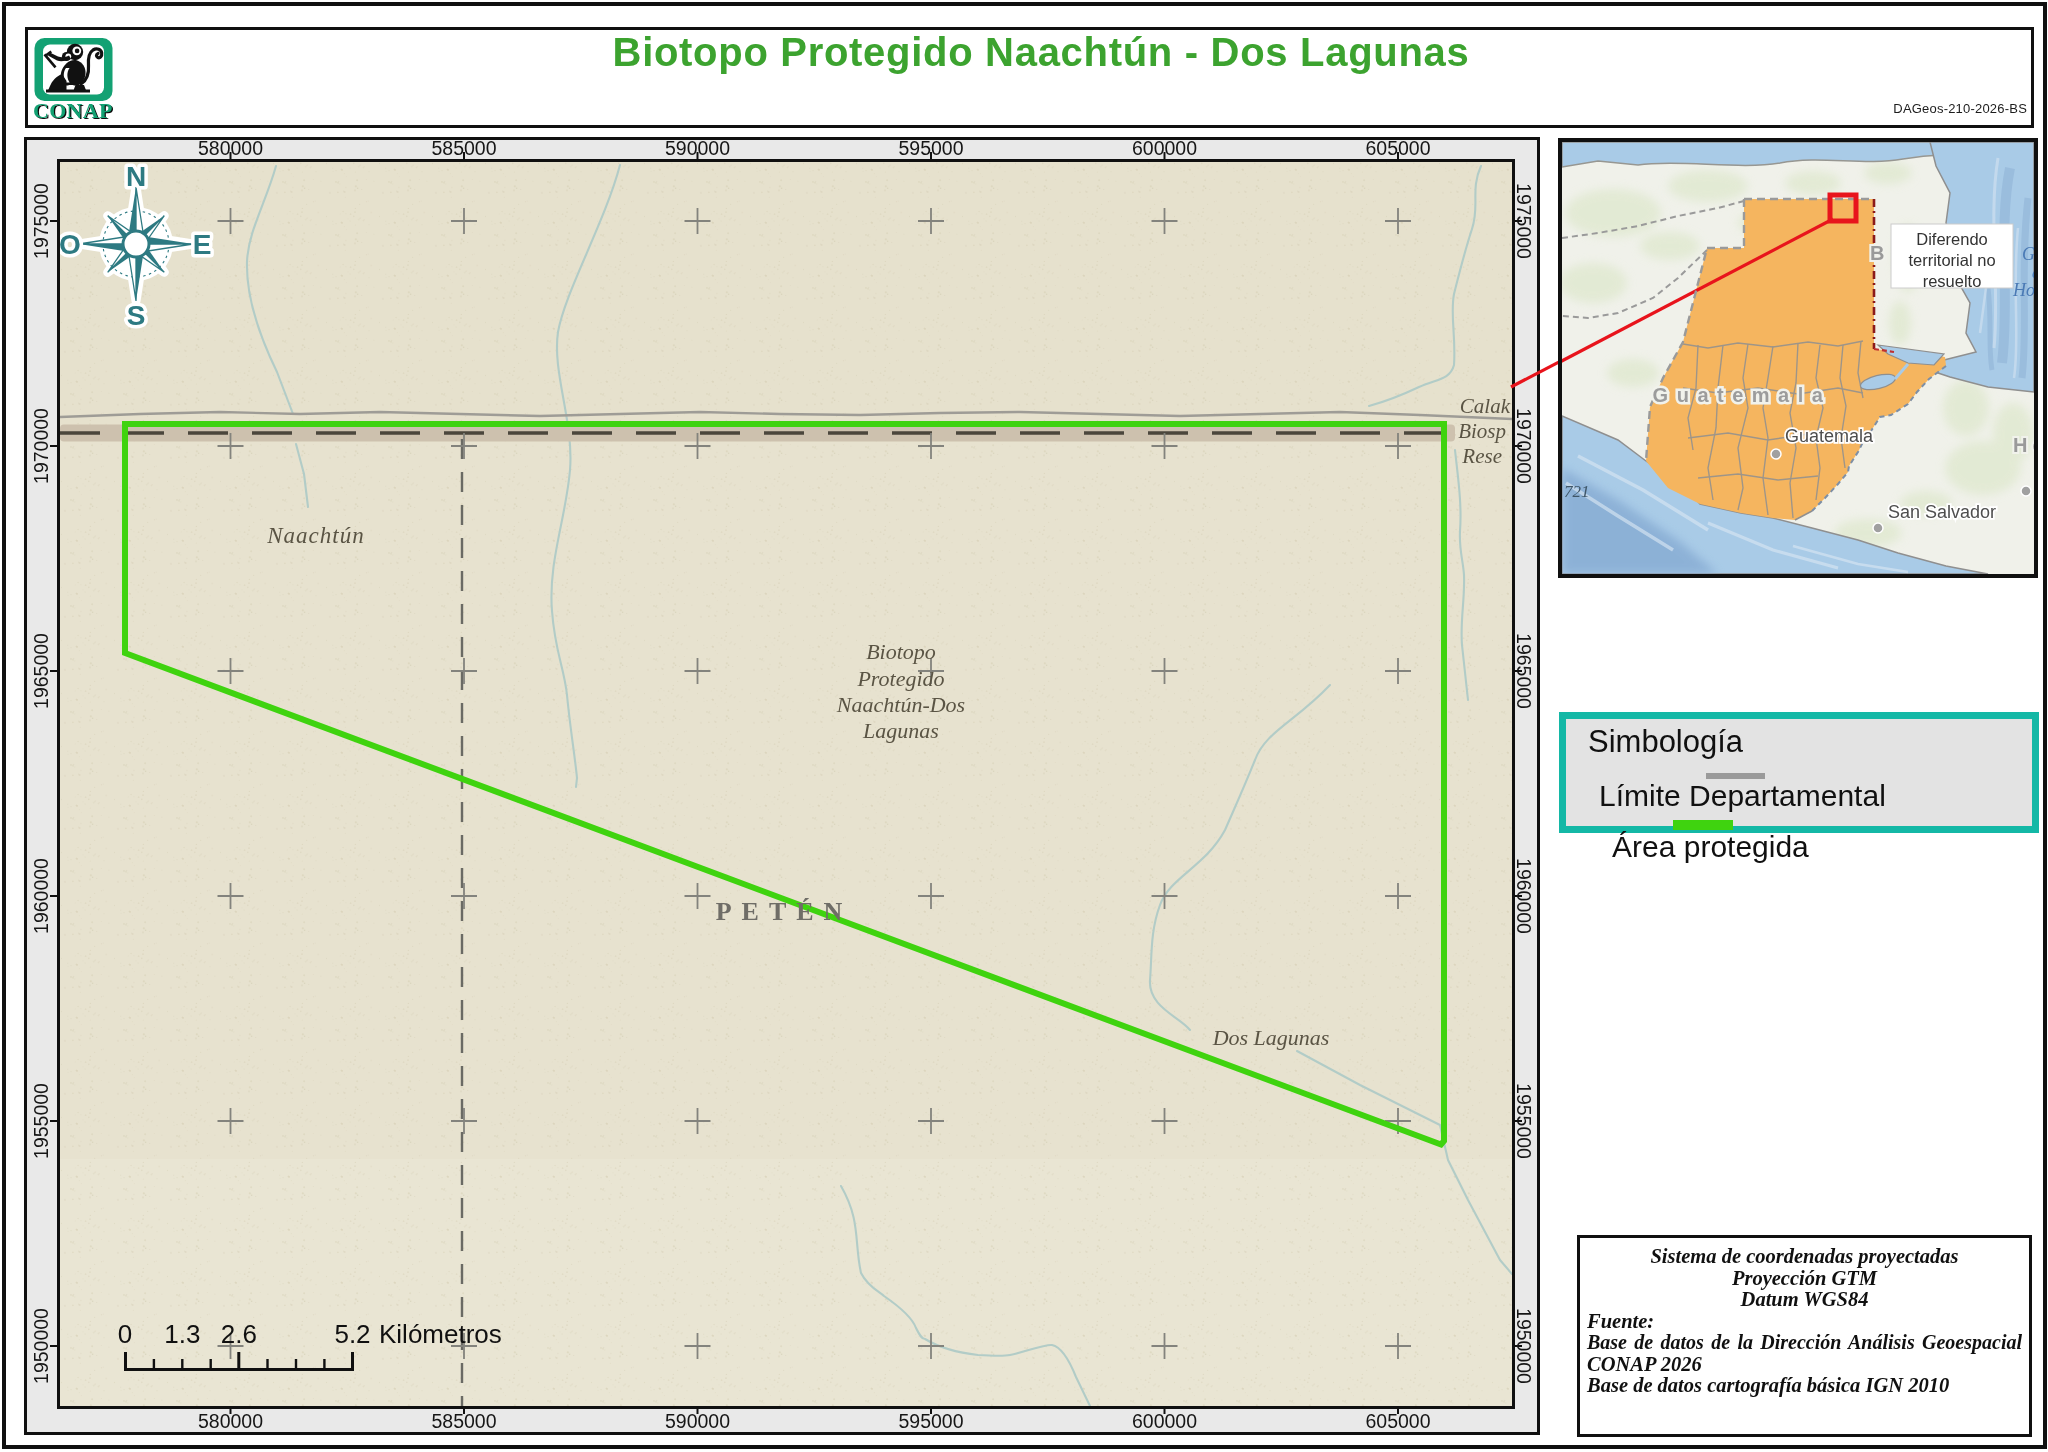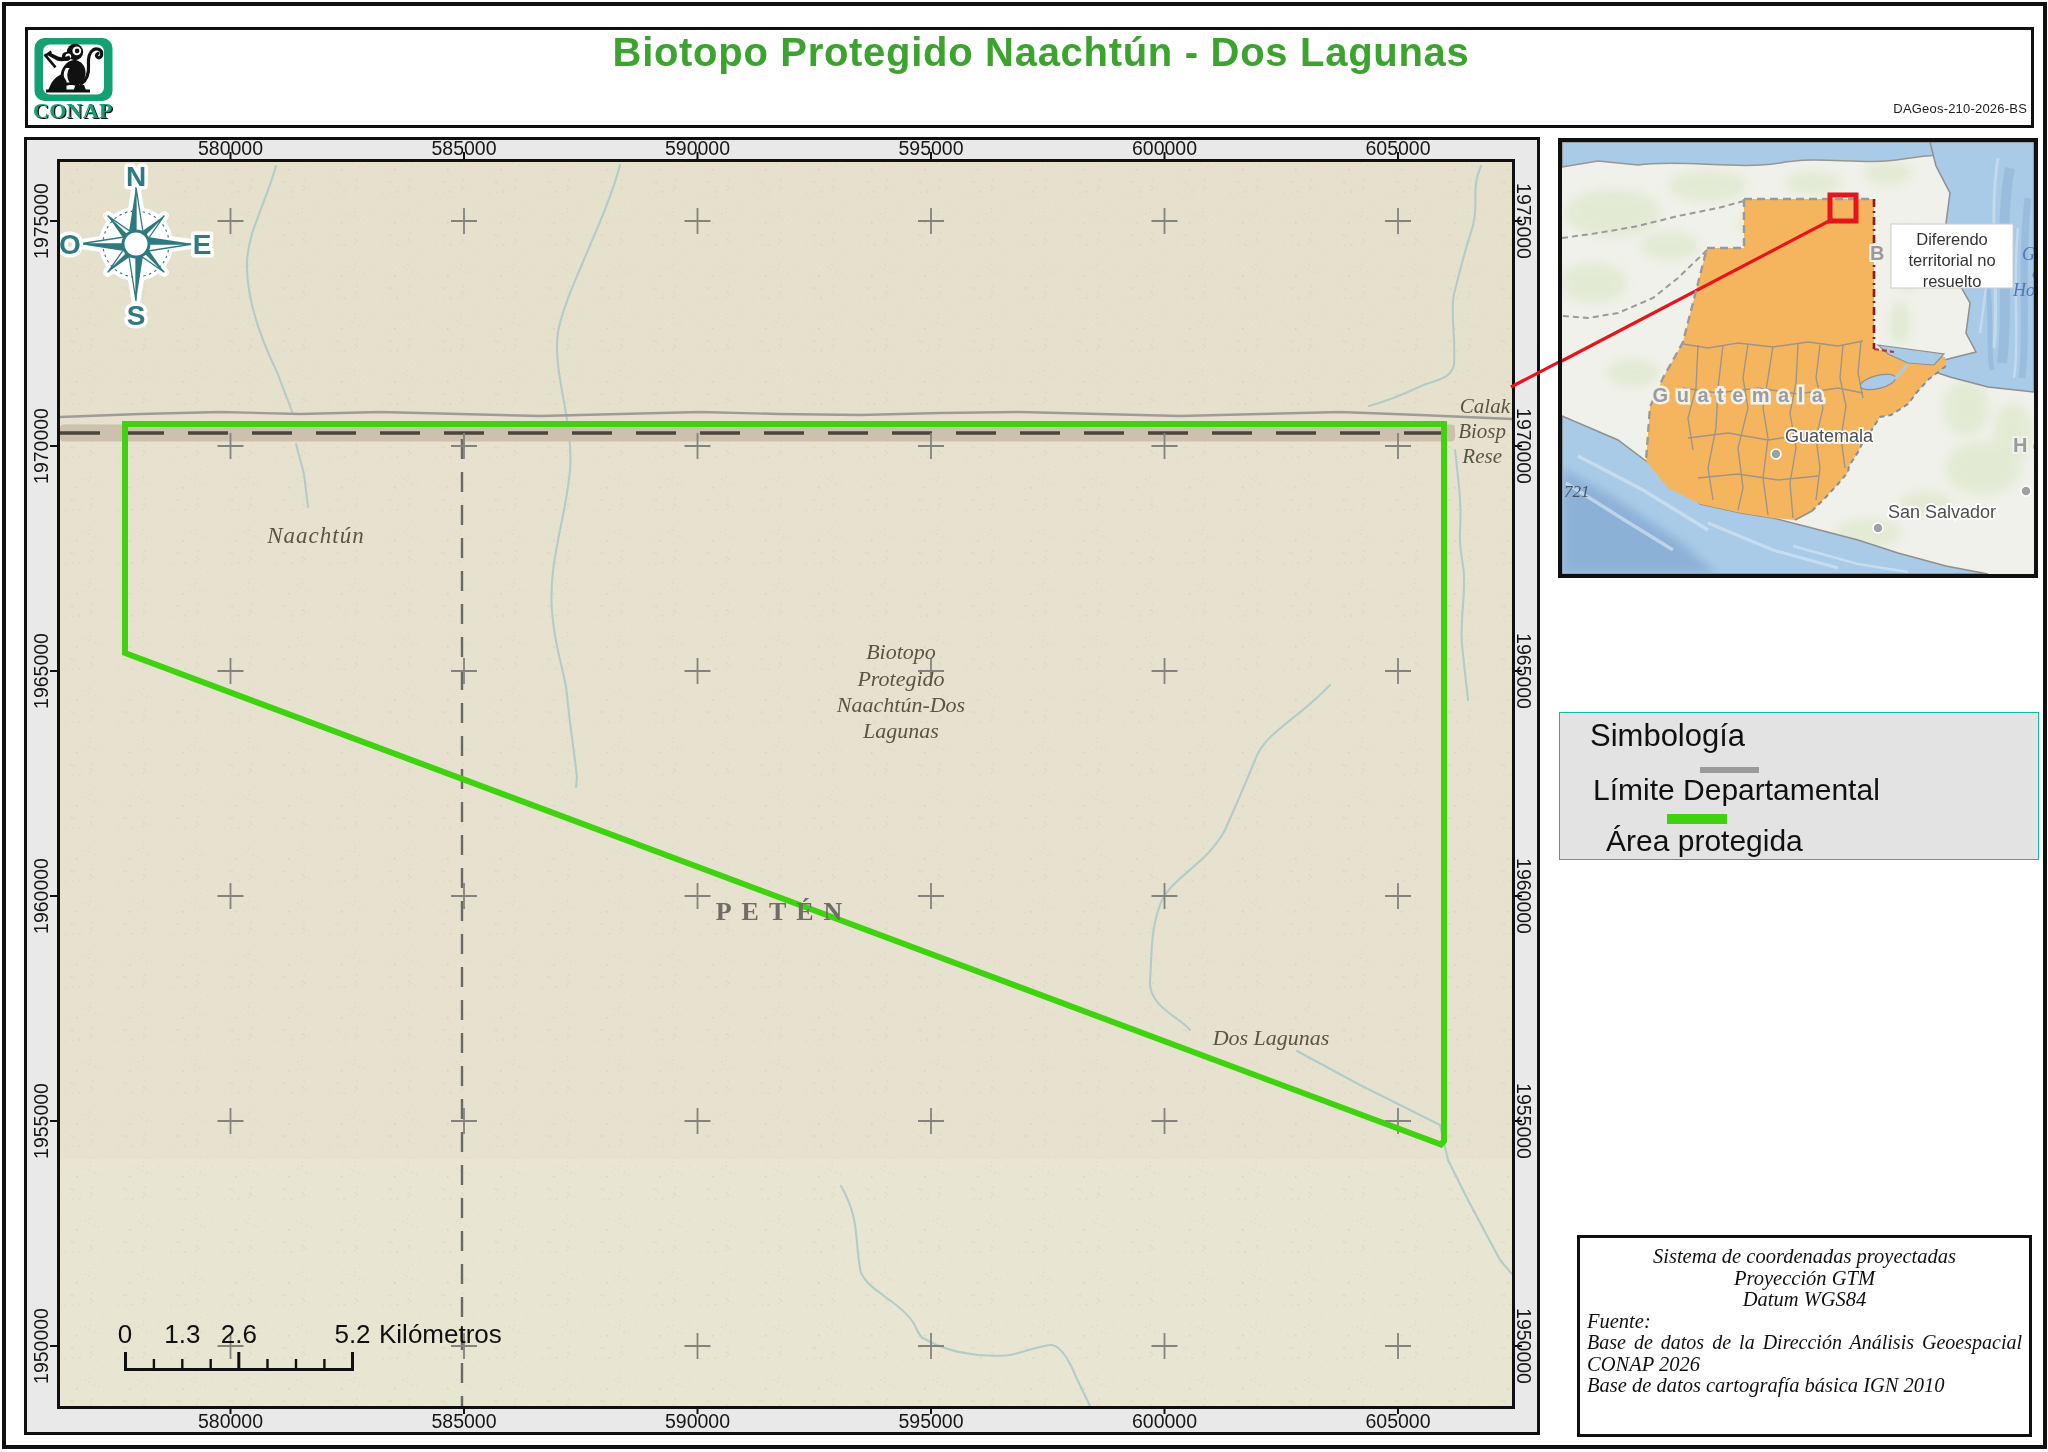--- a/index.html
+++ b/index.html
@@ -6,28 +6,28 @@
   body{width:2048px;height:1452px;position:relative;background:#ffffff;
        font-family:"Liberation Sans",sans-serif;overflow:hidden;}
   .abs{position:absolute;box-sizing:border-box;}
   .pageborder{left:2px;top:2px;width:2045px;height:1447px;border:4px solid #101010;}
   .header{left:25px;top:27px;width:2009px;height:101px;border:3px solid #101010;background:#fff;}
   .title{left:1041px;top:30px;transform:translateX(-50%);white-space:nowrap;
          font-size:40px;font-weight:600;color:#3ca32f;letter-spacing:0.7px;line-height:44px;}
   .dageos{right:21px;top:101px;font-size:13px;color:#1c1c1c;letter-spacing:0.2px;}
   .mapframe{left:24px;top:137px;width:1516px;height:1298px;border:3px solid #101010;background:#e9e9e9;}
   .mapinner{left:57px;top:159px;width:1458px;height:1250px;border:3px solid #101010;background:#e8e3d1;overflow:hidden;}
-  .simb{left:1559px;top:712px;width:480px;height:148px;border:1px solid #14b8a6;background:#e3e3e3;padding-left:8px;}
+  .simb{left:1559px;top:712px;width:480px;height:121px;border:7px solid #14b8a6;background:#e3e3e3;}
   .simb h3{margin:5px 0 0 22px;font-size:31px;font-weight:normal;color:#101010;}
   .legrow{position:absolute;left:19px;height:34px;display:flex;align-items:center;flex-direction:column;}
   .sw{display:inline-block;box-sizing:border-box;width:59px;height:29px;background:#f0f0f0;border:3px solid #9a9a9a;}
   .sw2{display:inline-block;box-sizing:border-box;width:60px;height:34px;background:#f0f0f0;border:5px solid #3fd30f;}
   .legtx{font-size:30px;color:#101010;margin-left:14px;white-space:nowrap;}
   .infobox{left:1577px;top:1235px;width:455px;height:202px;border:3px solid #101010;background:#fff;
-           font-family:"Liberation Serif",serif;font-weight:normal;font-style:italic;color:#101010;
+           font-family:"Liberation Serif",serif;font-weight:bold;font-style:italic;color:#101010;
            font-size:20.5px;line-height:21.5px;padding:8px 7px 0 7px;}
   .ctr{text-align:center;}
   .just{text-align:justify;}
   svg{display:block;}
 </style>
 </head>
 <body>
 <div class="abs pageborder"></div>
 
 <div class="abs header"></div>

